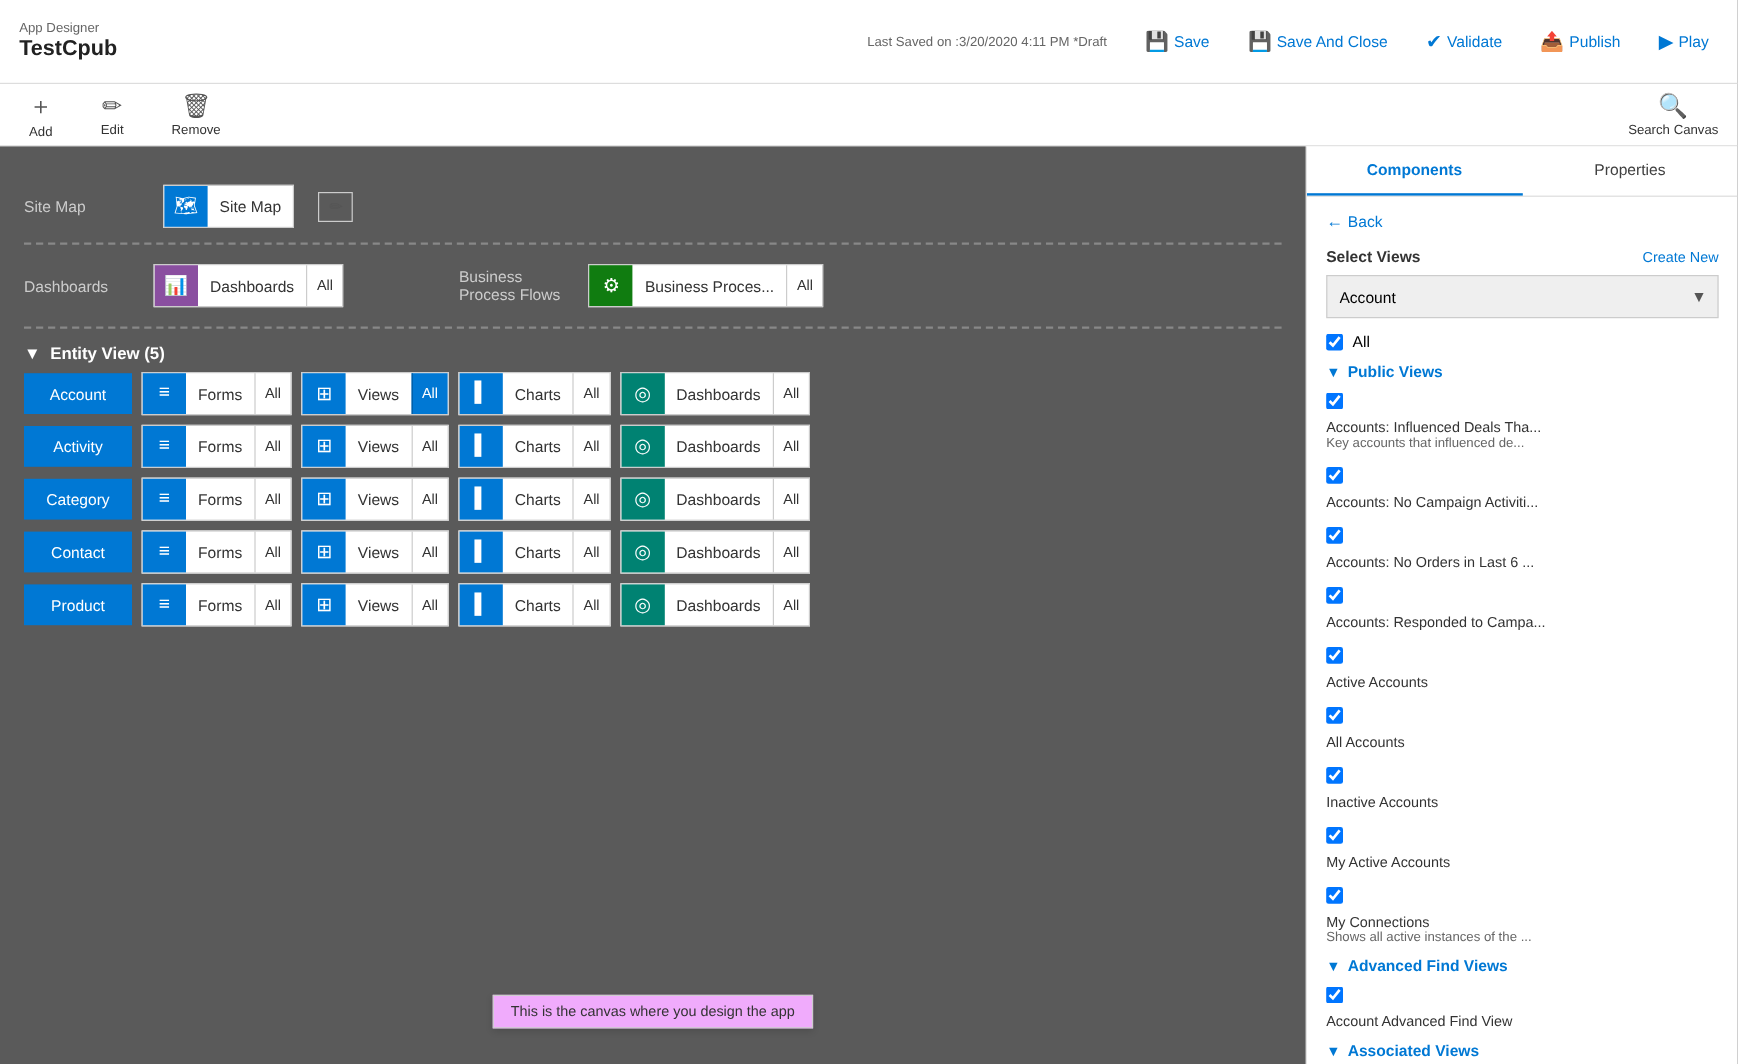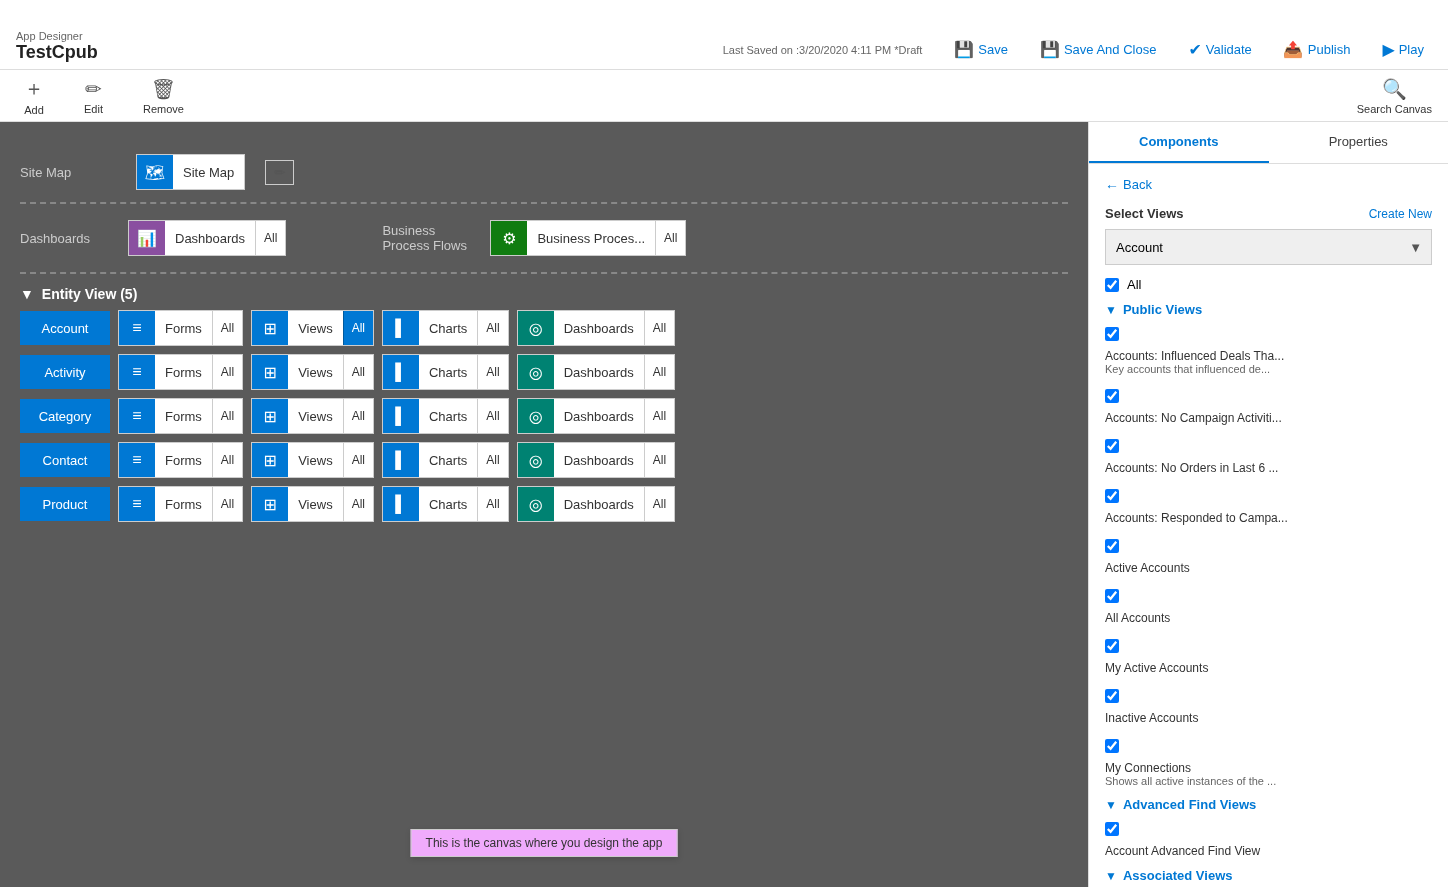--- a/index.html
+++ b/index.html
@@ -4,21 +4,21 @@
   <style>
     * { box-sizing: border-box; margin: 0; padding: 0; }
     body { font-family: 'Segoe UI', Arial, sans-serif; font-size: 13px; background: #f3f3f3; overflow: hidden; width: 1448px; height: 887px; }
 
     
     .top-header {
       background: #fff;
       border-bottom: 1px solid #ddd;
       padding: 6px 16px;
       display: flex;
-      align-items: flex-end;
+      align-items: center;
       justify-content: space-between;
       height: 70px;
     }
     .app-title-area { display: flex; flex-direction: column; }
     .app-subtitle { font-size: 11px; color: #666; }
     .app-title { font-size: 18px; font-weight: 600; color: #222; }
     .header-right { display: flex; align-items: center; gap: 16px; font-size: 12px; color: #555; }
     .header-right .last-saved { font-size: 11px; color: #666; margin-right: 8px; }
     .header-btn { display: flex; align-items: center; gap: 4px; cursor: pointer; color: #0078d4; font-size: 13px; background: none; border: none; padding: 4px 8px; }
     .header-btn .btn-icon { font-size: 16px; }
@@ -436,27 +436,27 @@
           </div>
           <div class="view-item">
             <input type="checkbox" checked="" style="">
             <div>
               <div class="view-item-text">All Accounts</div>
             </div>
           </div>
           <div class="view-item">
             <input type="checkbox" checked="" style="">
             <div>
+              <div class="view-item-text">Inactive Accounts</div>
+            </div>
+          </div>
+          <div class="view-item">
+            <input type="checkbox" checked="" style="">
+            <div>
               <div class="view-item-text">My Active Accounts</div>
-            </div>
-          </div>
-          <div class="view-item">
-            <input type="checkbox" checked="" style="">
-            <div>
-              <div class="view-item-text">Inactive Accounts</div>
             </div>
           </div>
           <div class="view-item">
             <input type="checkbox" checked="" style="">
             <div>
               <div class="view-item-text">My Connections</div>
               <div class="view-item-sub">Shows all active instances of the ...</div>
             </div>
           </div>
         </div>

